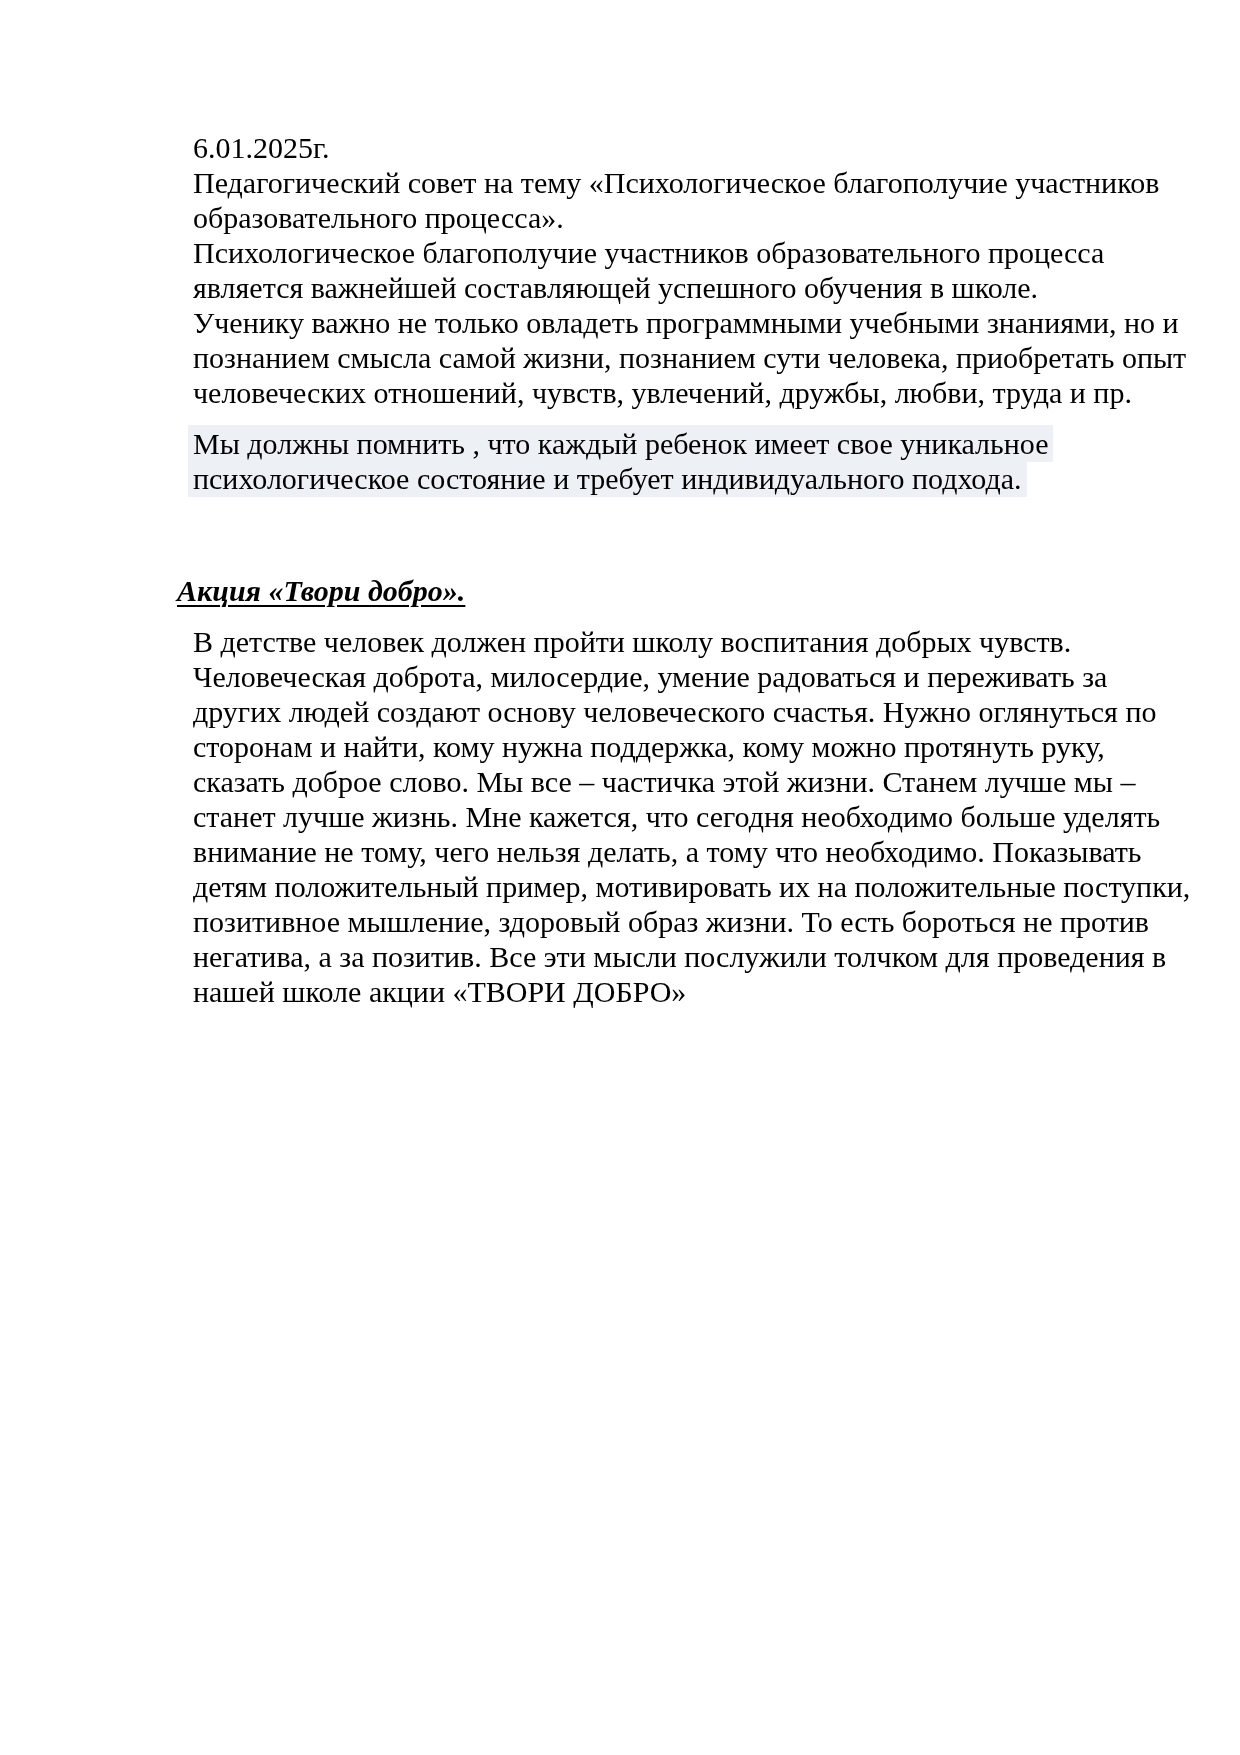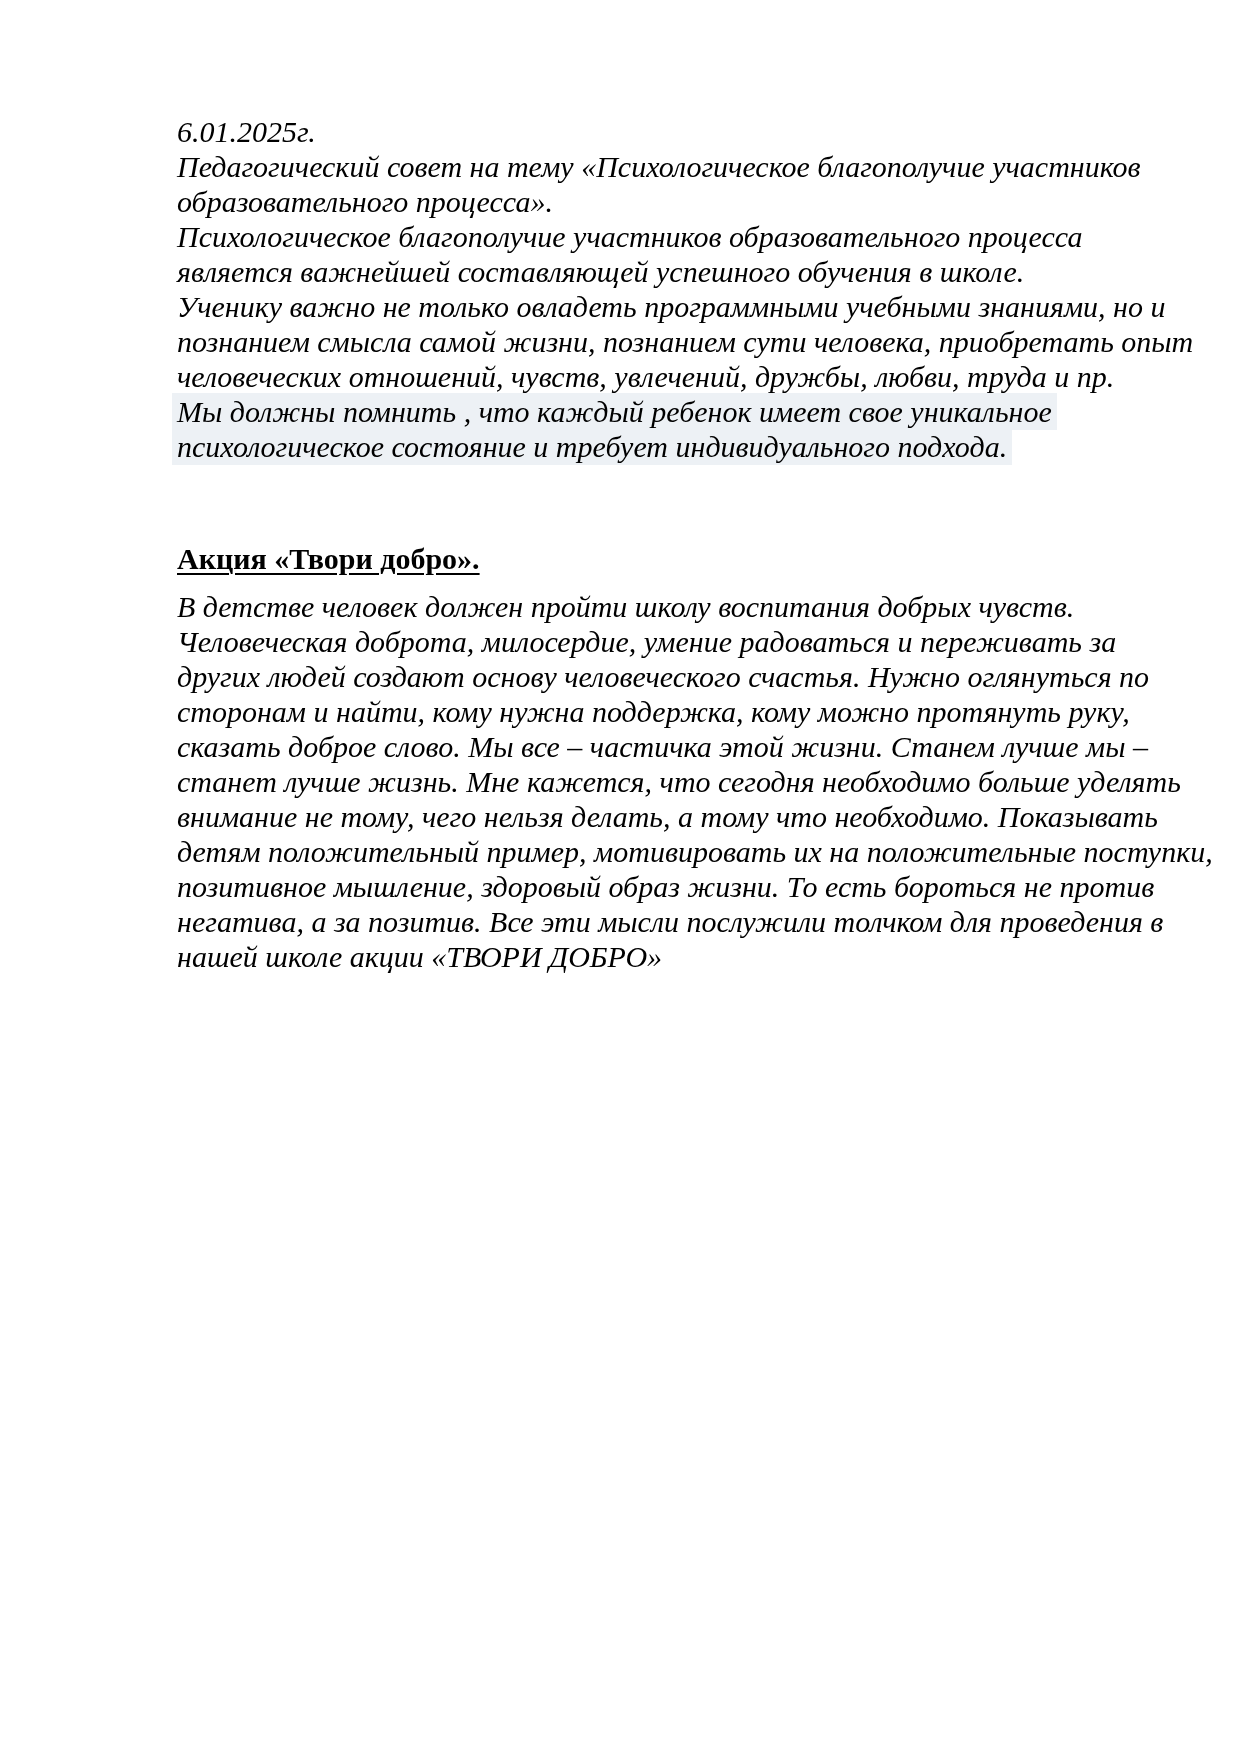--- a/index.html
+++ b/index.html
@@ -16,40 +16,40 @@
     box-sizing: border-box;
     padding: 114px 22px 0 177px;
     font-family: "Liberation Serif", "DejaVu Serif", serif;
     font-size: 30px;
     line-height: 35px;
     color: #000000;
     overflow: hidden;
   }
   .doc-text {
     white-space: pre-line;
-    margin: 0;
-    font-style: italic;
+    margin: 16px;
   }
   .hl {
     background-color: #edf1f5;
     padding: 2px 5px;
     margin: 0 -5px;
     -webkit-box-decoration-break: clone;
     box-decoration-break: clone;
   }
   .section-heading {
     margin: 77px 0 13px 0;
     font-size: 30px;
     line-height: 35px;
     font-weight: bold;
   }
   .section-heading .underlined {
     text-decoration: underline;
     text-decoration-thickness: 2px;
     text-underline-offset: 4px;
+    font-style: italic;
   }
   .para-gap {
     margin-top: 13px;
   }
 </style>
 </head>
 <body>
 
 <div class="page">
 

